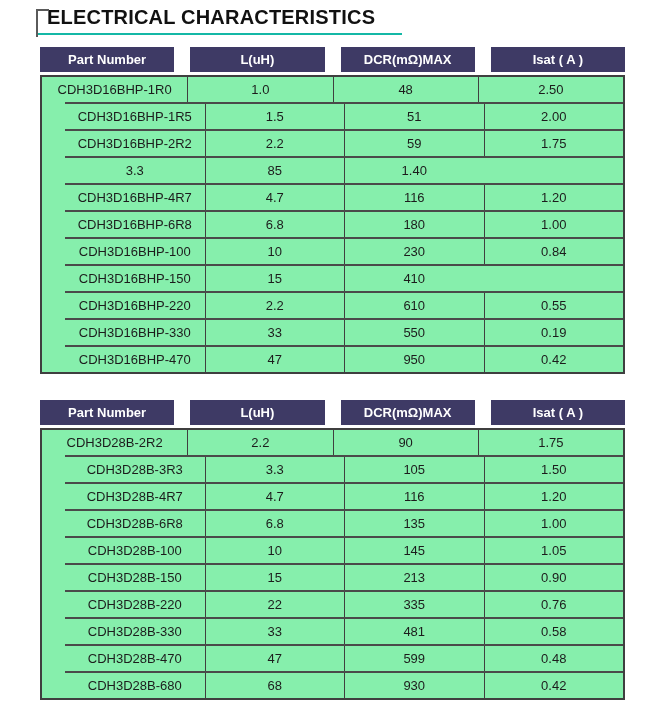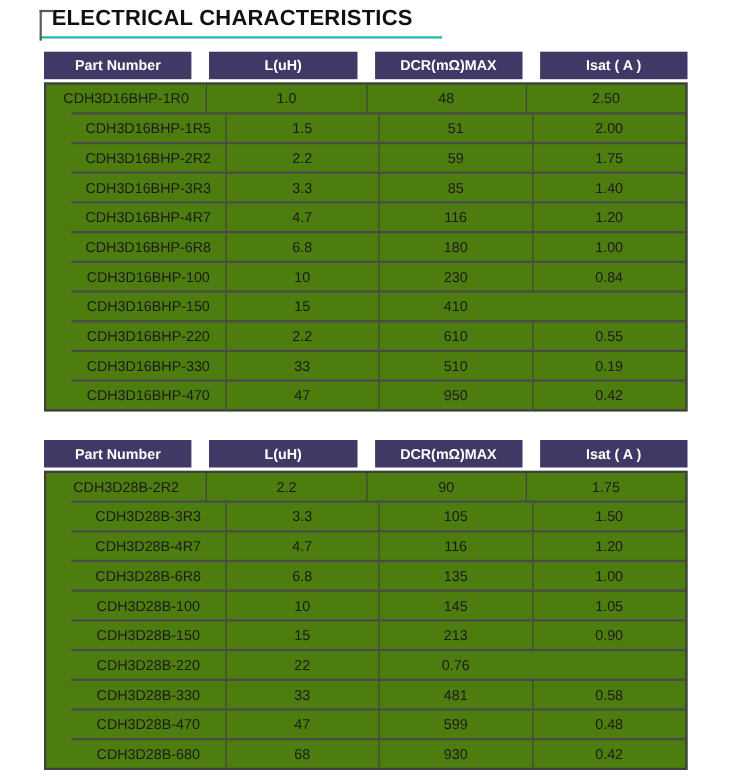--- a/index.html
+++ b/index.html
@@ -67,21 +67,21 @@
     font-size: 13px;
     height: 25px;
     line-height: 25px;
     text-align: center;
     white-space: nowrap;
   }
 
   .tbody {
     margin-top: 3px;
     border: 2px solid #3f3f3f;
-    background: #4d7c0f;
+    background: #86efac;
   }
   .trow {
     display: grid;
     grid-template-columns: 1fr 1fr 1fr 1fr;
   }
   .trow + .trow { border-top: 2px solid #4a4a4a; margin-left: 23px; }
   .tcell {
     height: 25px;
     line-height: 25px;
     text-align: center;
@@ -122,21 +122,20 @@
           <div class="tcell">51</div>
           <div class="tcell">2.00</div>
         </div>
         <div class="trow">
           <div class="tcell">CDH3D16BHP-2R2</div>
           <div class="tcell">2.2</div>
           <div class="tcell">59</div>
           <div class="tcell">1.75</div>
         </div>
         <div class="trow">
-          <div class="tcell">CDH3D16BHP-3R3</div>
           <div class="tcell">3.3</div>
           <div class="tcell">85</div>
           <div class="tcell">1.40</div>
         </div>
         <div class="trow">
           <div class="tcell">CDH3D16BHP-4R7</div>
           <div class="tcell">4.7</div>
           <div class="tcell">116</div>
           <div class="tcell">1.20</div>
         </div>
@@ -159,21 +158,21 @@
         </div>
         <div class="trow">
           <div class="tcell">CDH3D16BHP-220</div>
           <div class="tcell">2.2</div>
           <div class="tcell">610</div>
           <div class="tcell">0.55</div>
         </div>
         <div class="trow">
           <div class="tcell">CDH3D16BHP-330</div>
           <div class="tcell">33</div>
-          <div class="tcell">510</div>
+          <div class="tcell">550</div>
           <div class="tcell">0.19</div>
         </div>
         <div class="trow">
           <div class="tcell">CDH3D16BHP-470</div>
           <div class="tcell">47</div>
           <div class="tcell">950</div>
           <div class="tcell">0.42</div>
         </div>
       </div>
     </div>
@@ -217,20 +216,21 @@
         </div>
         <div class="trow">
           <div class="tcell">CDH3D28B-150</div>
           <div class="tcell">15</div>
           <div class="tcell">213</div>
           <div class="tcell">0.90</div>
         </div>
         <div class="trow">
           <div class="tcell">CDH3D28B-220</div>
           <div class="tcell">22</div>
+          <div class="tcell">335</div>
           <div class="tcell">0.76</div>
         </div>
         <div class="trow">
           <div class="tcell">CDH3D28B-330</div>
           <div class="tcell">33</div>
           <div class="tcell">481</div>
           <div class="tcell">0.58</div>
         </div>
         <div class="trow">
           <div class="tcell">CDH3D28B-470</div>

